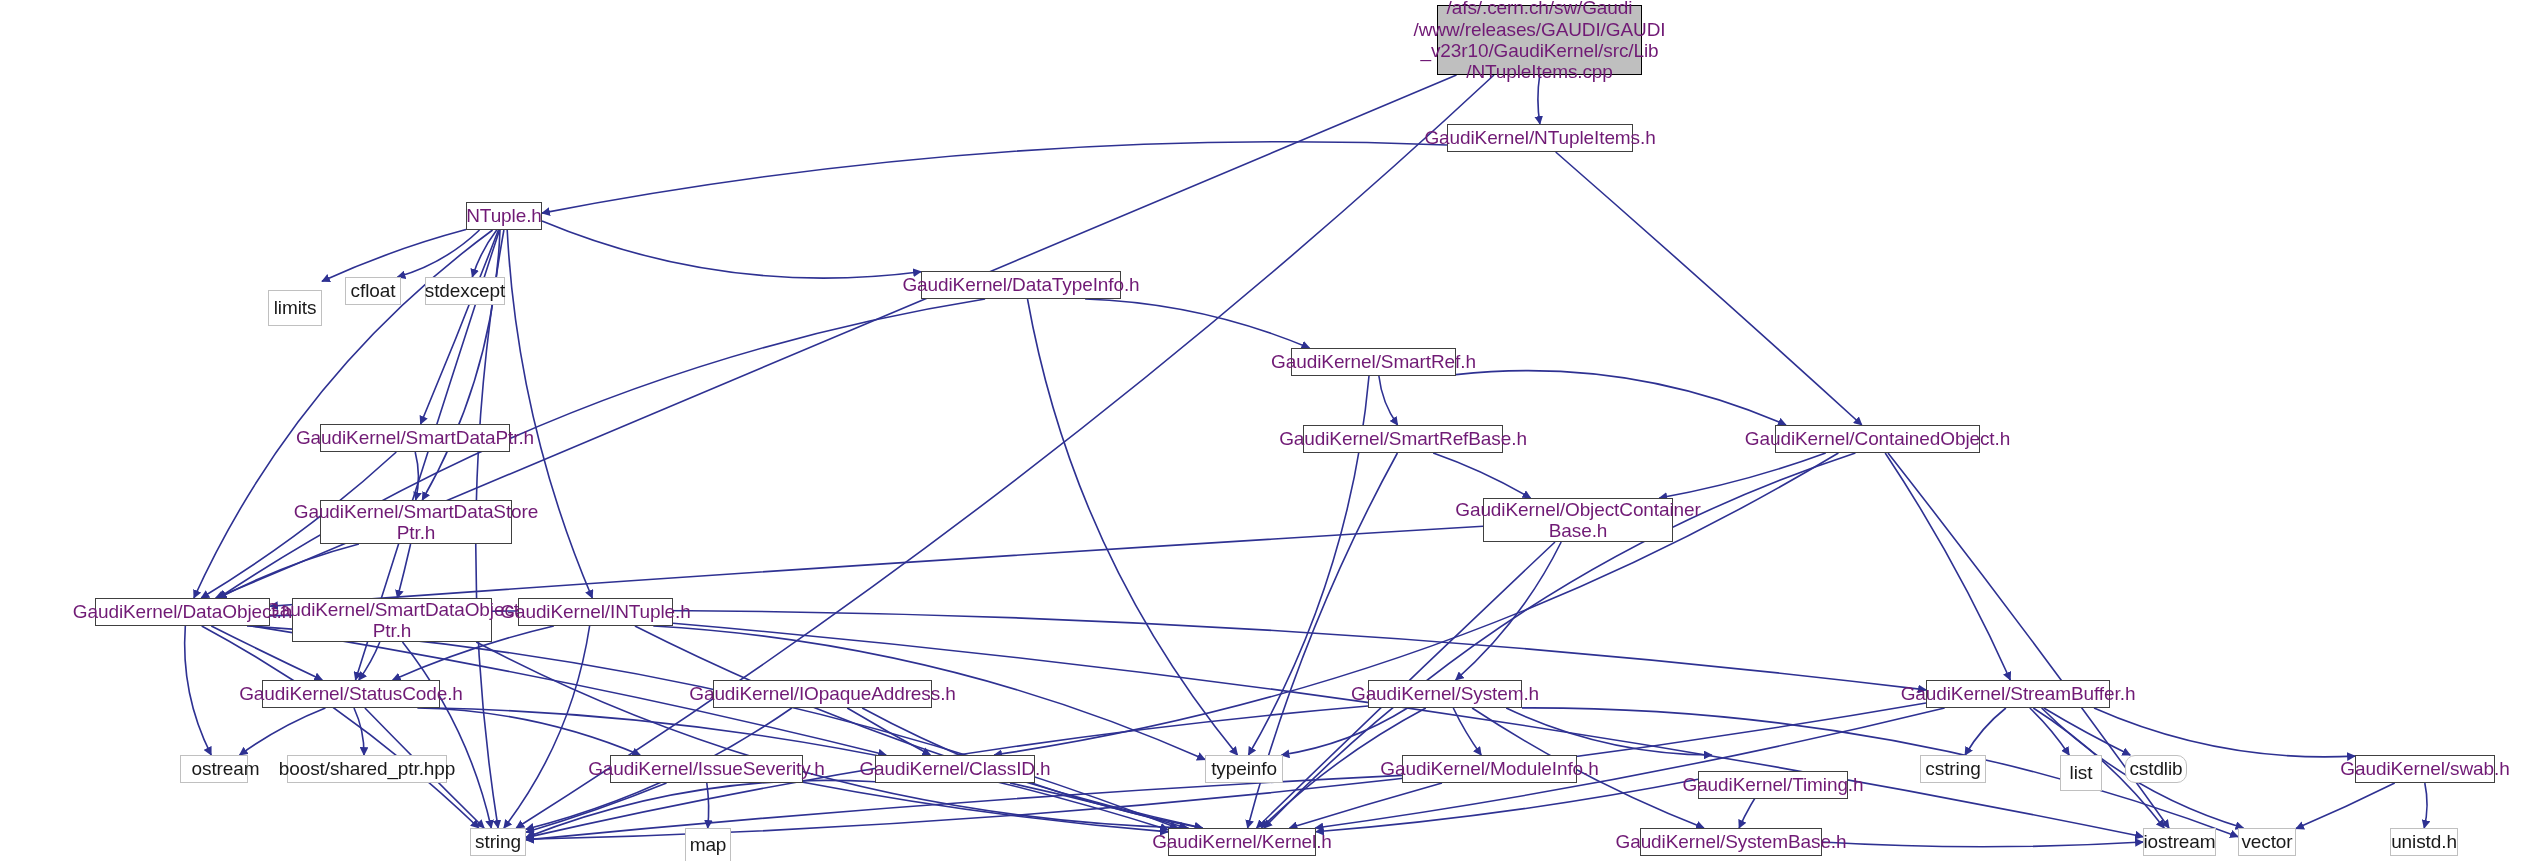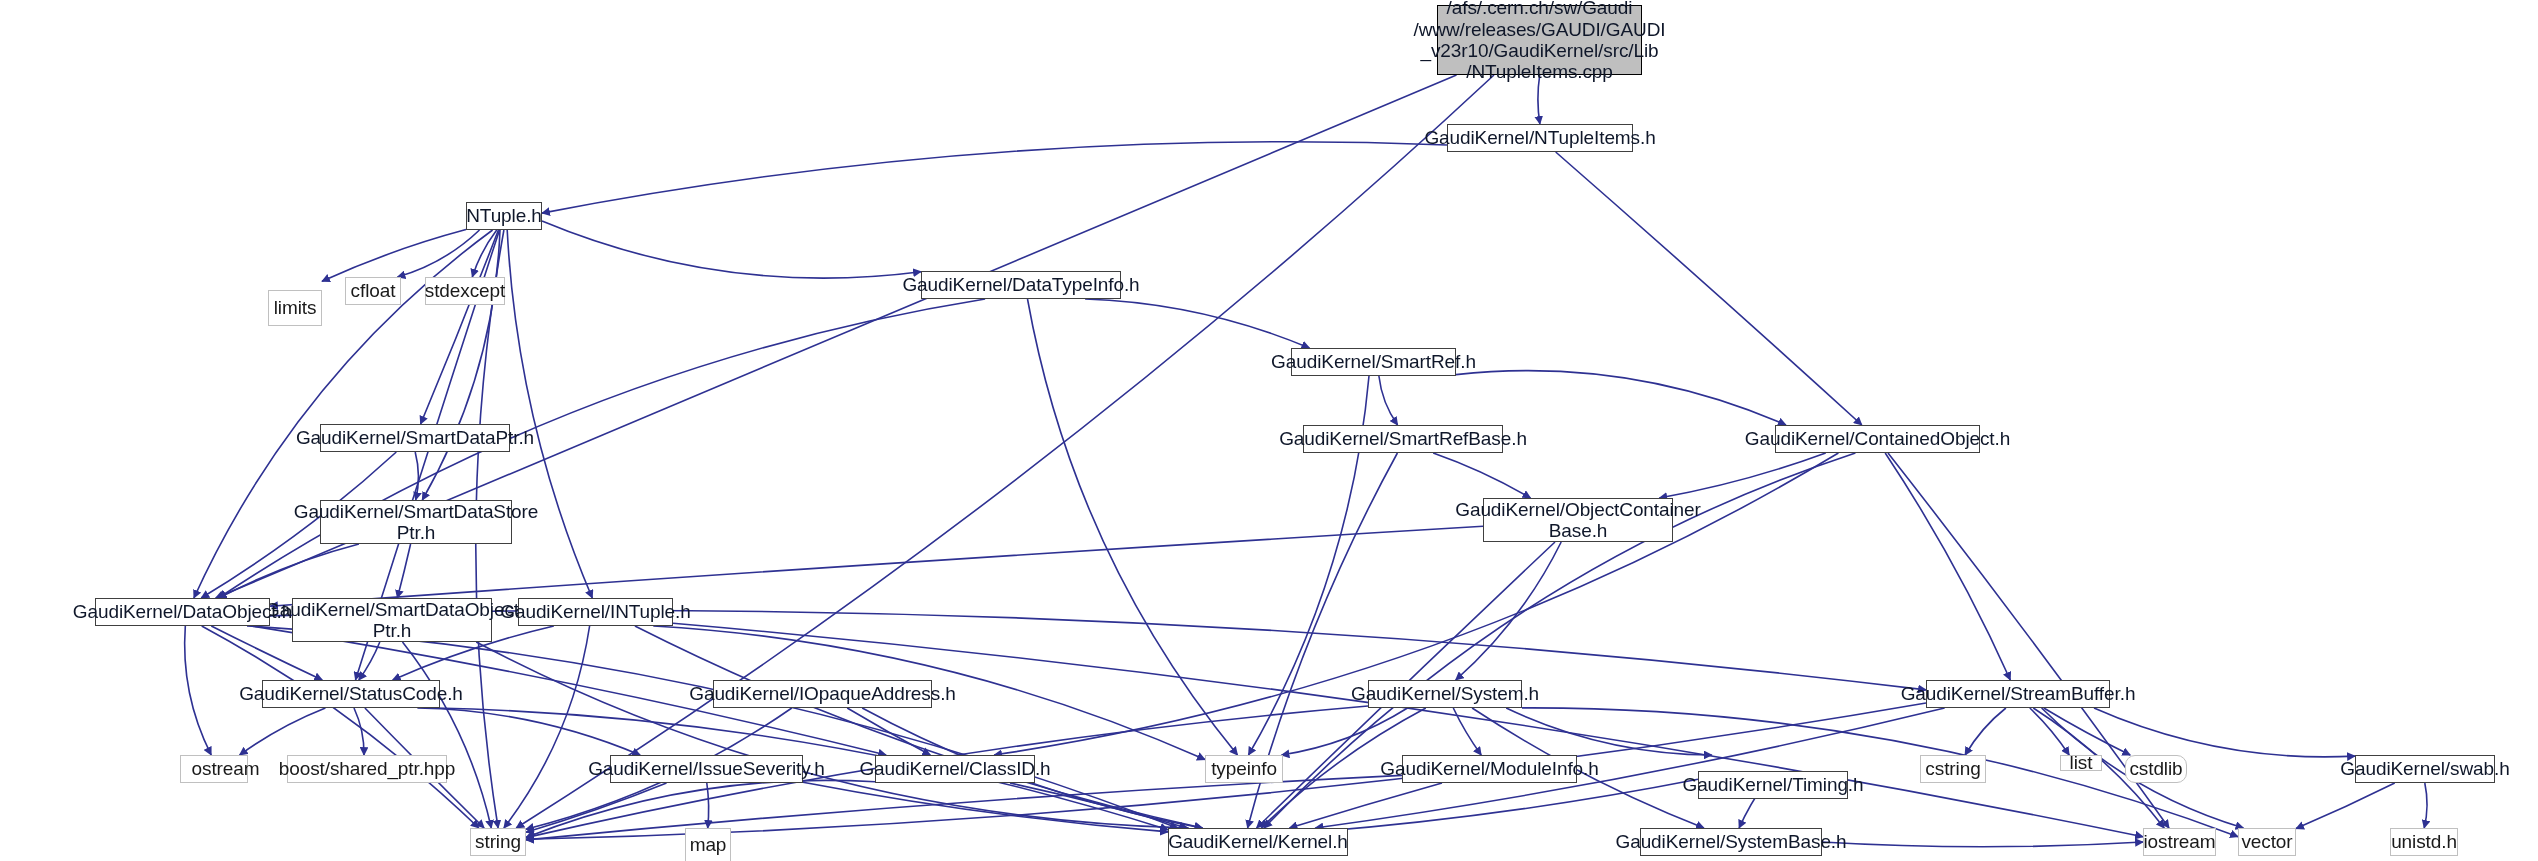--- a/index.html
+++ b/index.html
@@ -25,21 +25,21 @@
   }
   .node {
     position: absolute;
     box-sizing: border-box;
     display: flex;
     align-items: center;
     justify-content: center;
     text-align: center;
     border: 1px solid #404040;
     background: #ffffff;
-    color: #0f172a;
+    color: #701a75;
     font-size: 19px;
     line-height: 1.12;
     white-space: pre-line;
     letter-spacing: -0.1px;
     z-index: 2;
   }
   .node.root {
     background: #bfbfbf;
     border-color: #000000;
     font-size: 19px;
@@ -174,24 +174,24 @@
       <div class="node" style="left: 1368px; top: 680px; width: 154px; height: 28px;">GaudiKernel/System.h</div>
       <div class="node" style="left: 1926px; top: 680px; width: 184px; height: 28px;">GaudiKernel/StreamBuffer.h</div>
       <div class="node system" style="left: 180px; top: 755px; width: 68px; height: 28px; padding-left: 23px;">ostream</div>
       <div class="node system" style="left: 287px; top: 755px; width: 160px; height: 28px;">boost/shared_ptr.hpp</div>
       <div class="node" style="left: 610px; top: 755px; width: 193px; height: 28px;">GaudiKernel/IssueSeverity.h</div>
       <div class="node" style="left: 875px; top: 755px; width: 160px; height: 28px;">GaudiKernel/ClassID.h</div>
       <div class="node system" style="left: 1205px; top: 755px; width: 78px; height: 28px;">typeinfo</div>
       <div class="node" style="left: 1402px; top: 755px; width: 175px; height: 28px; text-align: right;">GaudiKernel/ModuleInfo.h</div>
       <div class="node" style="left: 1698px; top: 755px; width: 150px; height: 28px; margin-top: 16px;">GaudiKernel/Timing.h</div>
       <div class="node system" style="left: 1920px; top: 755px; width: 66px; height: 28px;">cstring</div>
-      <div class="node system" style="left: 2060px; top: 755px; width: 42px; height: 16px;">list</div>
+      <div class="node system" style="left: 2060px; top: 755px; width: 42px; height: 36px;">list</div>
       <div class="node system" style="left: 2125px; top: 755px; width: 62px; height: 28px; border-radius: 10px;">cstdlib</div>
       <div class="node" style="left: 2355px; top: 755px; width: 140px; height: 28px; text-align: center;">GaudiKernel/swab.h</div>
       <div class="node system" style="left: 470px; top: 828px; width: 56px; height: 28px;">string</div>
       <div class="node system" style="left: 685px; top: 828px; width: 46px; height: 34px;">map</div>
-      <div class="node" style="left: 1168px; top: 828px; width: 180px; height: 28px;">GaudiKernel/Kernel.h</div>
+      <div class="node" style="left: 1168px; top: 828px; width: 148px; height: 28px;">GaudiKernel/Kernel.h</div>
       <div class="node" style="left: 1640px; top: 828px; width: 182px; height: 28px;">GaudiKernel/SystemBase.h</div>
       <div class="node system" style="left: 2143px; top: 828px; width: 73px; height: 28px;">iostream</div>
       <div class="node system" style="left: 2238px; top: 828px; width: 58px; height: 28px;">vector</div>
       <div class="node system" style="left: 2390px; top: 828px; width: 68px; height: 28px;">unistd.h</div>
     </div>
 </div>
 
 </body></html>

